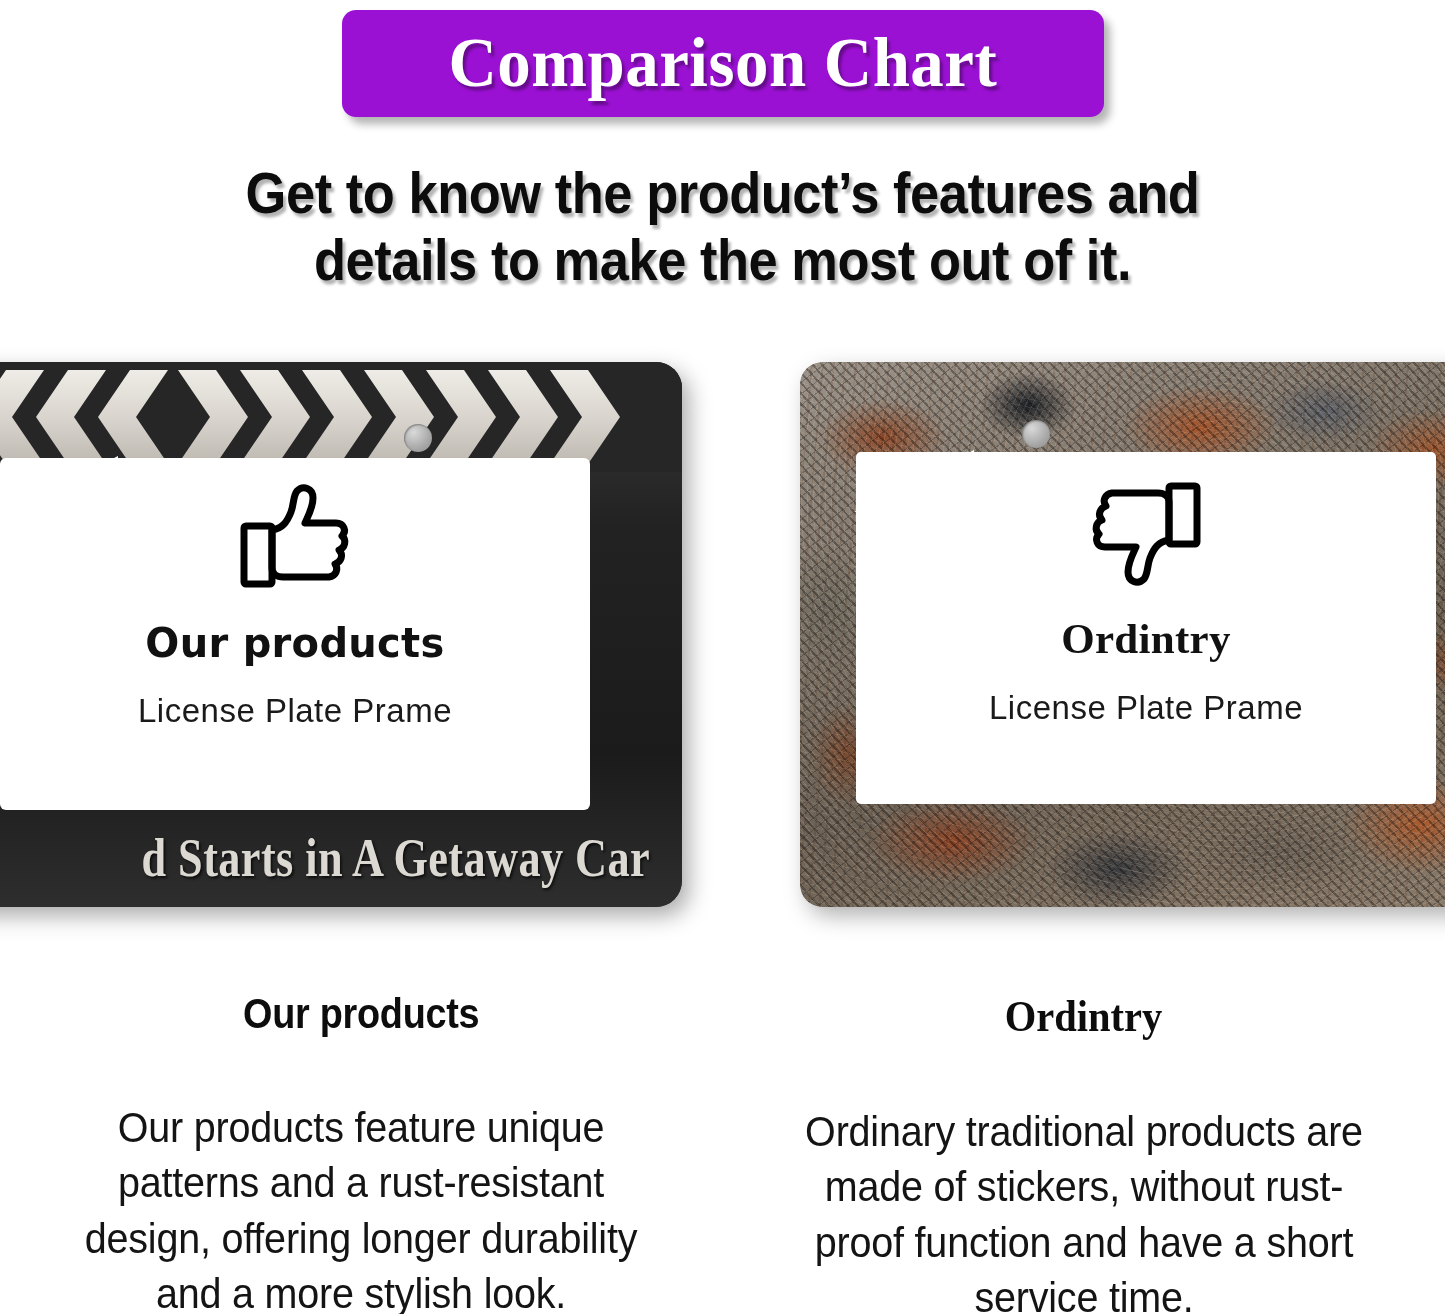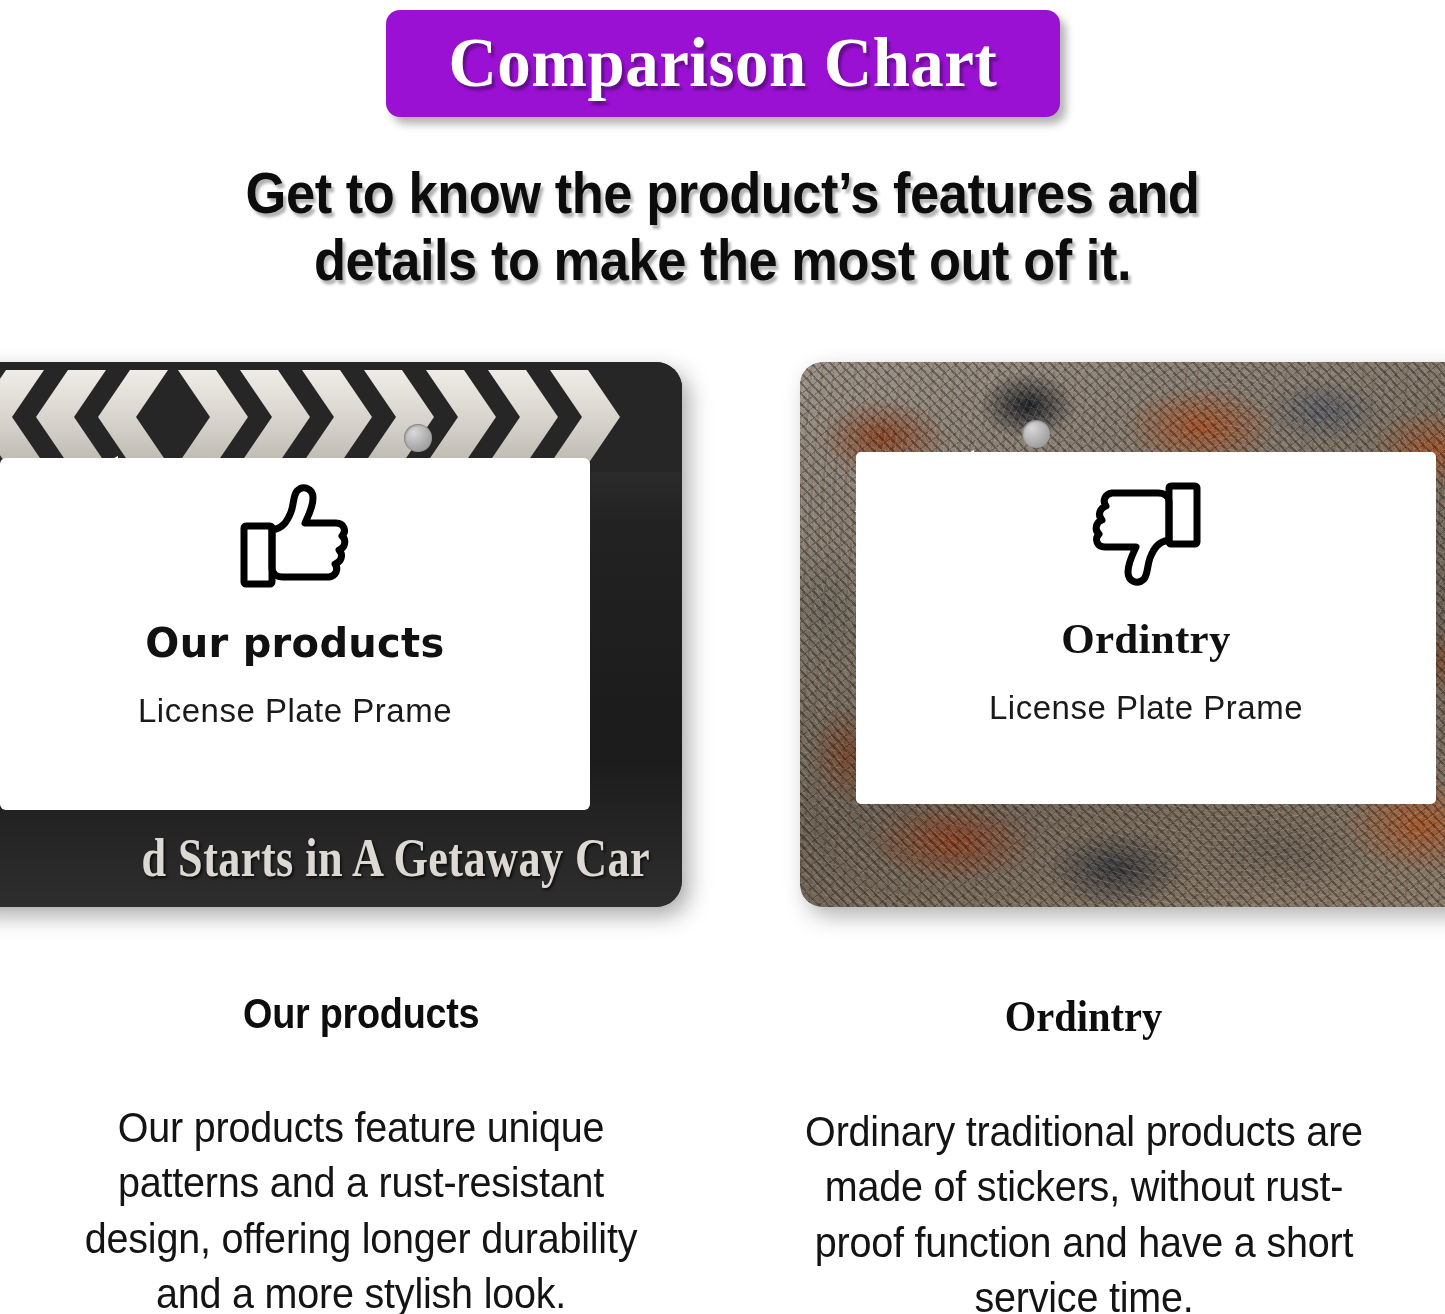--- a/index.html
+++ b/index.html
@@ -15,21 +15,21 @@
 
   
   .banner-wrap {
     position: absolute;
     left: 0; top: 10px;
     width: 1445px;
     display: flex;
     justify-content: center;
   }
   .banner {
-    width: 674px;
+    width: 762px;
     height: 107px;
     background: #9B11D4;
     border-radius: 14px;
     display: flex;
     align-items: center;
     justify-content: center;
     box-shadow: 6px 7px 9px rgba(0,0,0,0.30);
   }
   .banner-text {
     font-family: "Liberation Serif", serif;

